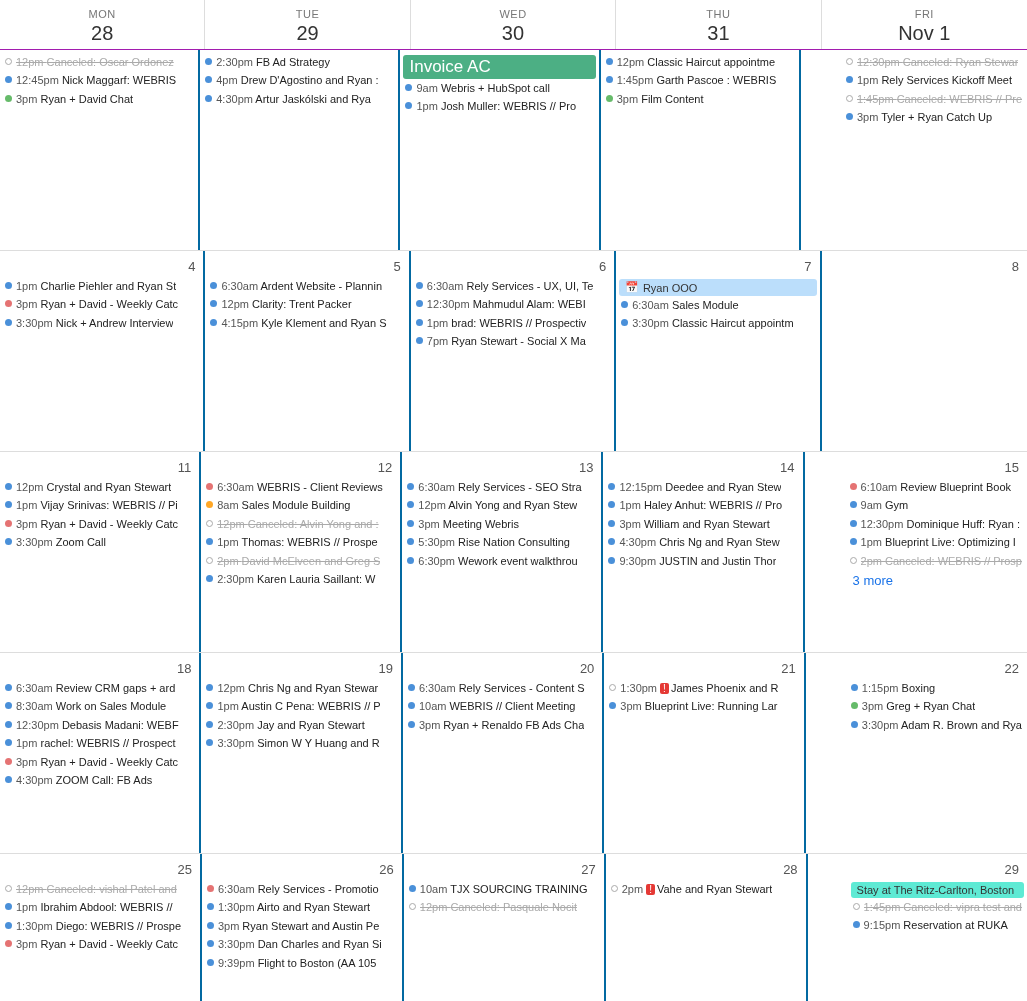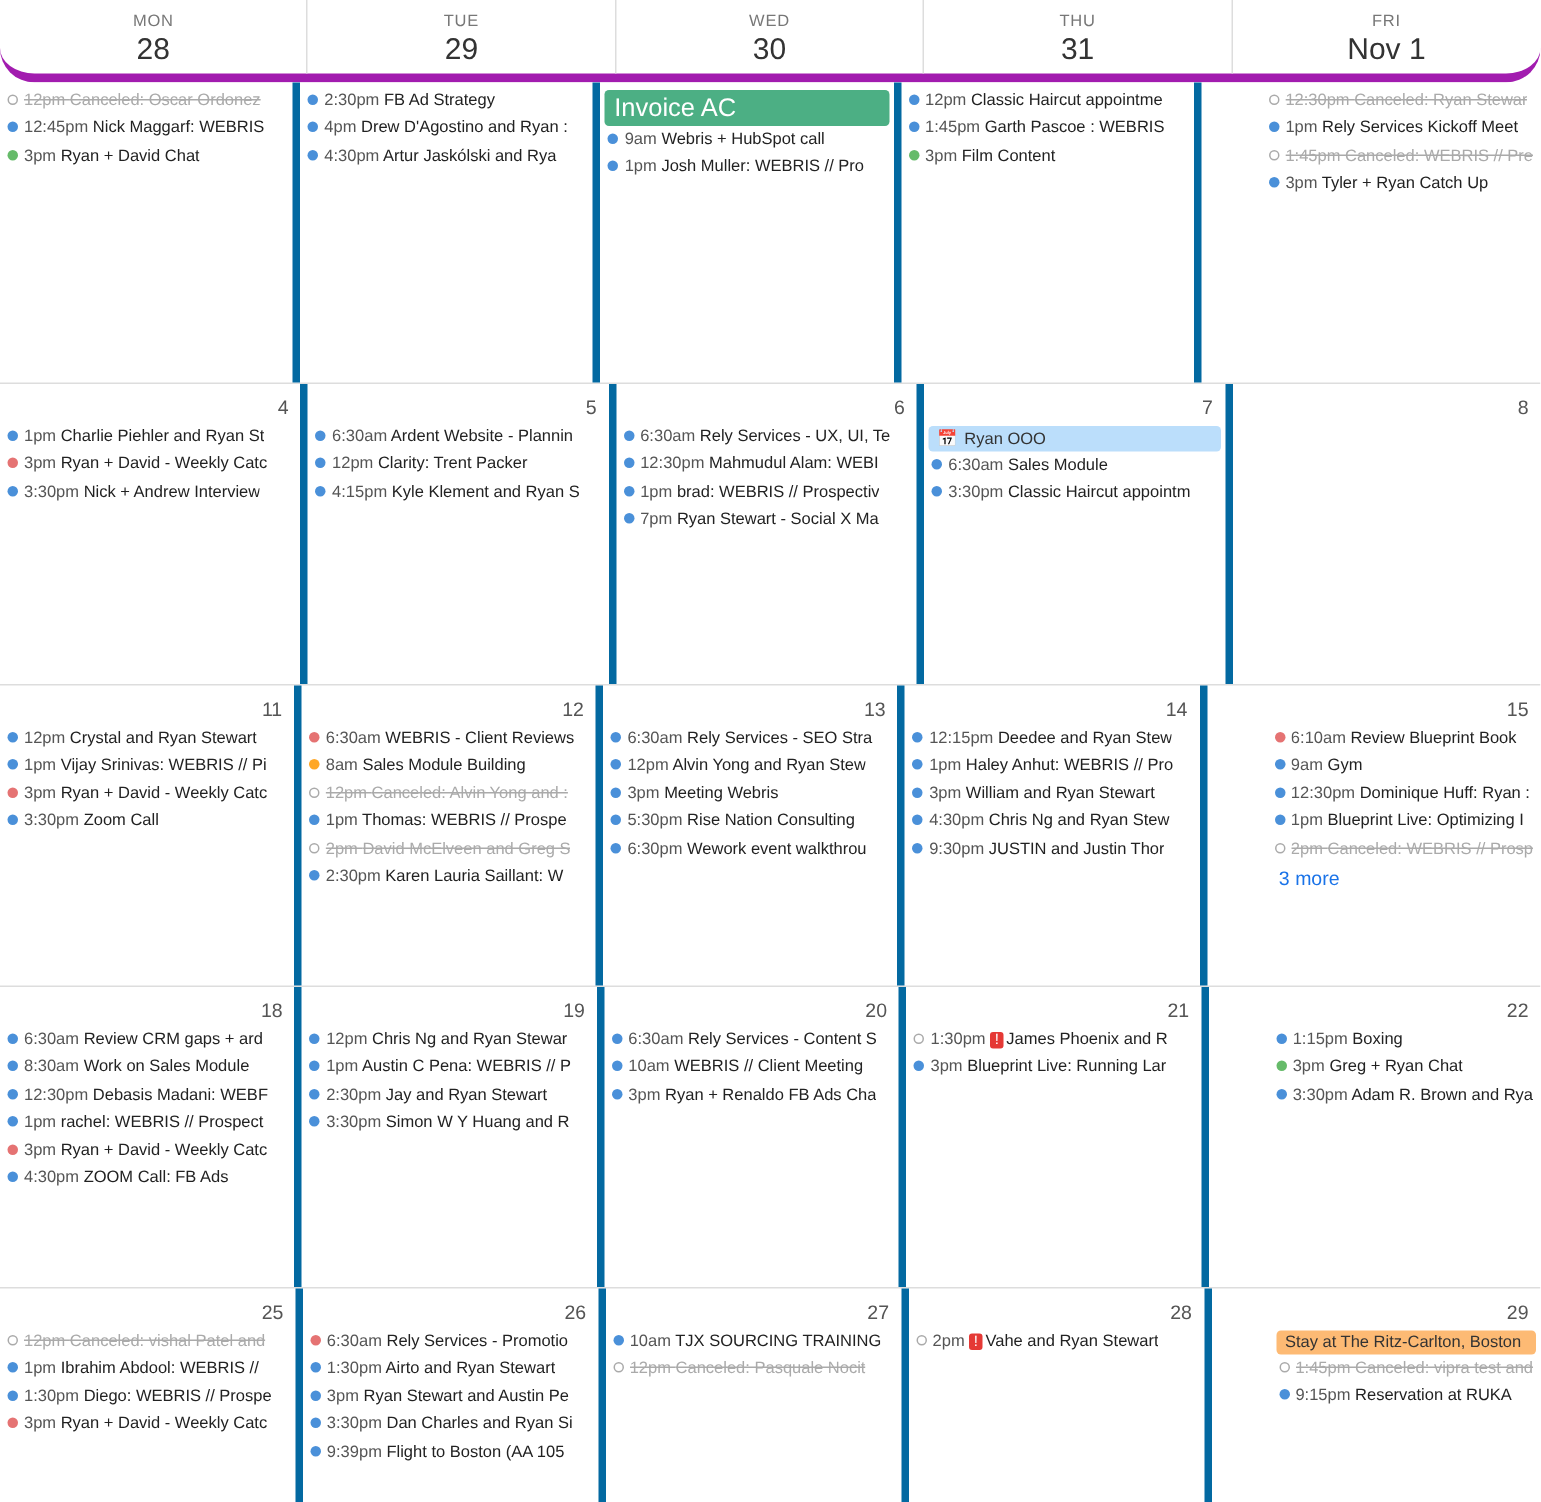--- a/index.html
+++ b/index.html
@@ -3,22 +3,21 @@
   <meta charset="utf-8">
   <style>
     * { box-sizing: border-box; margin: 0; padding: 0; }
     body { font-family: -apple-system, BlinkMacSystemFont, 'Segoe UI', Arial, sans-serif; font-size: 11px; background: #fff; color: #333; }
     
     .calendar { width: 1027px; }
     
     .header-row {
       display: grid;
       grid-template-columns: repeat(5, 1fr);
-      border-bottom: 6px solid #a21caf;
-      border-radius: 23px;
+      border-bottom: 1px solid #a21caf;
     }
     
     .header-cell {
       text-align: center;
       padding: 8px 4px 4px;
       border-right: 1px solid #ddd;
       color: #555;
       font-size: 11px;
     }
     .header-cell:last-child { border-right: none; }
@@ -26,21 +25,21 @@
     .header-cell .day-num { font-size: 20px; color: #333; font-weight: 300; margin-top: 2px; }
     
     .week-row {
       display: grid;
       grid-template-columns: repeat(5, 1fr);
       border-bottom: 1px solid #ddd;
       min-height: 200px;
     }
     
     .day-cell {
-      border-right: 5px solid #0369a1;
+      border-right: 2px solid #0369a1;
       padding: 4px 0 4px 0;
       position: relative;
       min-height: 200px;
       vertical-align: top;
     }
     .day-cell:last-child { border-right: none; margin-left: 40px; }
     
     .day-num-cell {
       text-align: right;
       padding: 4px 8px 4px 4px;
@@ -104,21 +103,21 @@
       color: #333;
       border-radius: 3px;
       padding: 2px 6px;
       margin: 1px 3px;
       font-size: 11px;
       display: flex;
       align-items: center;
       gap: 4px;
     }
     .all-day-block.blue-light { background: #bbdefb; }
-    .all-day-block.stay { background: #fdba74; }
+    .all-day-block.stay { background: #5eead4; }
     
     .more-link { color: #1a73e8; padding: 2px 6px; cursor: pointer; font-size: 13px; }
   </style>
 </head>
 <body>
 
 <div class="calendar">
 
   <div class="header-row">
     <div class="header-cell">

